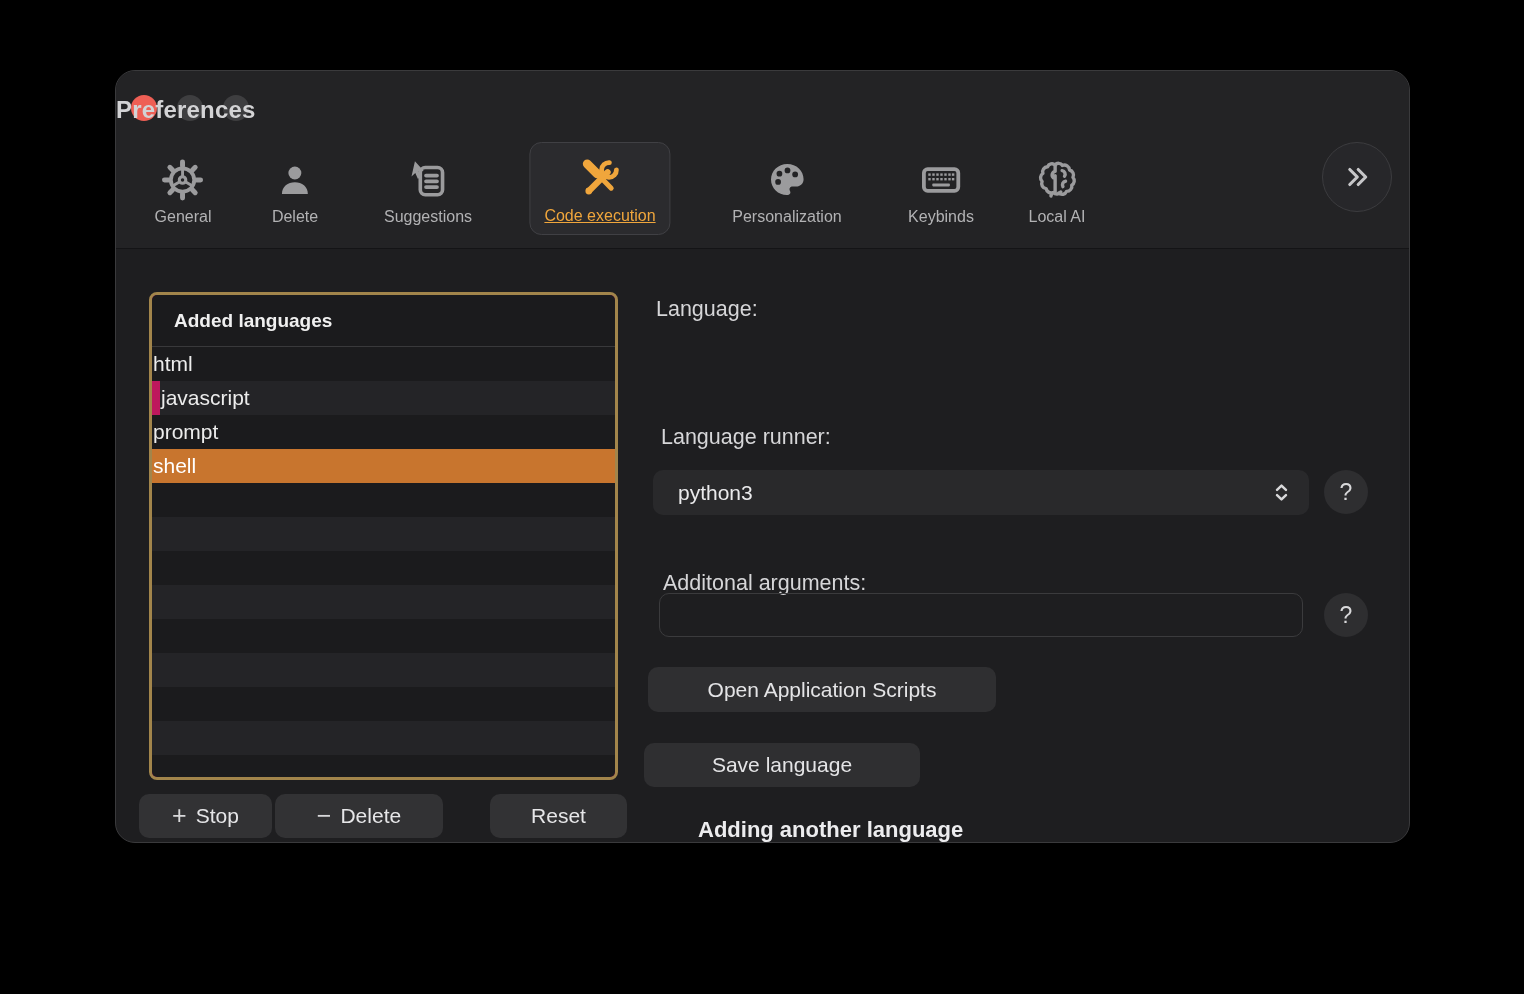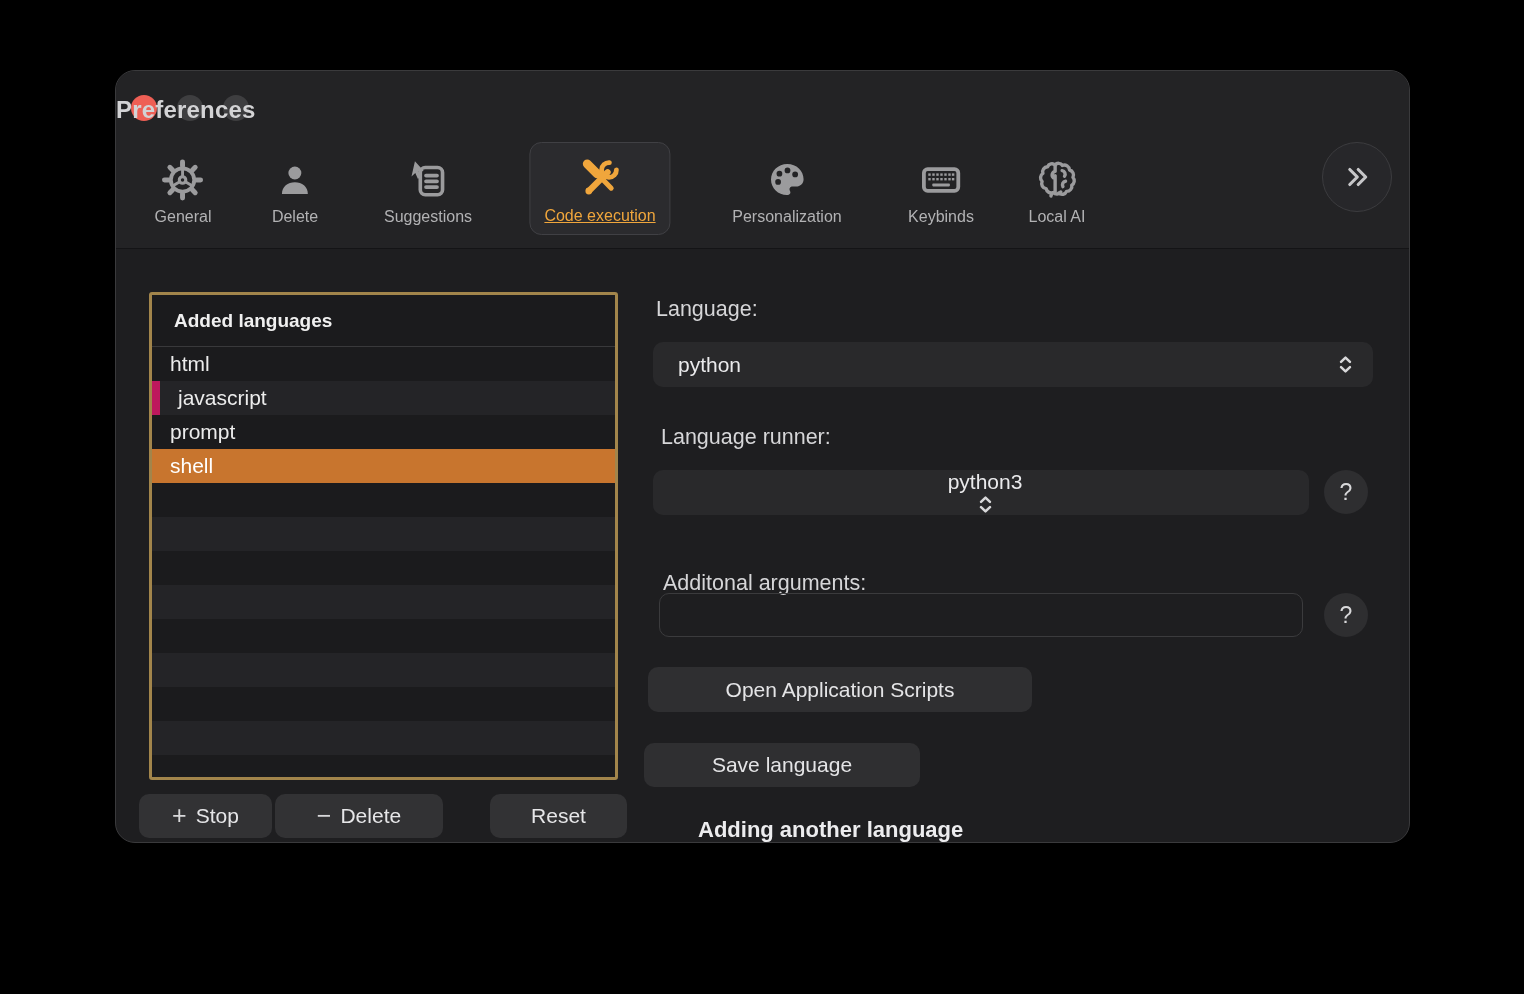--- a/index.html
+++ b/index.html
@@ -40,30 +40,30 @@
   .tab.selected { background:#2b2b2e; border:1px solid #404044; }
   .tab.selected .tlabel { color:#f0a63c;text-decoration:underline; }
   .overflow-btn {
     position:absolute; top:71px; left:1206px; width:70px; height:70px;
     border-radius:50%; background:#27272a; border:1px solid #3c3c3f;
     display:flex; align-items:center; justify-content:center;
   }
   
   .list-panel {
     position:absolute; left:33px; top:221px; width:469px; height:488px;
-    border:3px solid #a2854b; border-radius:3px; background:#be185d;
+    border:3px solid #a2854b; border-radius:8px; background:#be185d;
     overflow:hidden;
   }
   .list-header {
     height:52px; display:flex; align-items:center; padding-left:22px;
     font-size:19px; font-weight:600; color:#f0f0f0;
     border-bottom:1px solid #39393b; background:#1b1b1d;
   }
   .list-row {
-    height:34px; display:flex; align-items:center; padding-left:18px;
+    height:34px; display:flex; align-items:center; padding-left:1px;
     font-size:21px; color:#ececec; white-space:nowrap;
   }
   .list-row.stripe-dark  { background:#1b1b1d; }
   .list-row.stripe-light { background:#242427;margin-left:8px; }
   .list-row.selected { background:#c8752e; color:#ffffff; }
   .list-filler {
     height:294px;
     background:repeating-linear-gradient(180deg,#1b1b1d 0 34px,#242427 34px 68px);
   }
   
@@ -80,39 +80,39 @@
   
   .form-label {
     position:absolute; font-size:21.5px; color:#d6d6d8; white-space:nowrap;
   }
   .select {
     position:absolute; height:45px; background:#29292b; border-radius:10px;
     display:flex; align-items:center; justify-content:space-between;
     padding:0 17px 0 25px; font-size:21px; color:#eaeaec;
   }
   .sel-language { left:537px; top:271px; width:720px; }
-  .sel-runner   { left:537px; top:399px; width:656px;flex-direction:column; }
+  .sel-runner   { left:537px; top:399px; width:656px; }
   .text-input {
     position:absolute; left:543px; top:522px; width:644px; height:44px;
     background:transparent; border:1.5px solid #3b3b3d; border-radius:10px;
     font-family:inherit; font-size:21px; color:#eaeaec; padding:0 16px; outline:none;
   }
   .help-btn {
     position:absolute; width:44px; height:44px; border-radius:50%;
     background:#2e2e30; border:none; color:#d8d8da; font-size:23px;
     font-family:inherit; display:flex; align-items:center; justify-content:center;
   }
   .help-runner { left:1208px; top:399px; }
   .help-args   { left:1208px; top:522px; }
   .push-btn {
     position:absolute; height:45px; background:#2f2f31; border:none;
     border-radius:10px; font-family:inherit; font-size:21px; color:#e4e4e6;
     display:flex; align-items:center; justify-content:center;
   }
-  .btn-scripts { left:532px; top:596px; width:384px; }
+  .btn-scripts { left:532px; top:596px; width:348px; }
   .btn-save    { left:528px; top:672px; width:276px; height:44px; }
   .section-heading {
     position:absolute; left:582px; top:746px; font-size:22px; font-weight:600;
     color:#ececee; white-space:nowrap;
   }
   svg { display:block; }
 </style>
 </head>
 <body>
 
@@ -257,29 +257,20 @@
   </button>
   <button class="act-btn btn-delete">
     <span class="glyph">−</span>
     <span>Delete</span>
   </button>
   <button class="act-btn btn-reset">
     <span>Reset</span>
   </button>
 
   <div class="form-label" style="left:540px; top:226px;">Language:</div>
-  <div class="select sel-language">
-    <span>python</span>
-    <span>
-      <svg width="21" height="21" viewBox="0 0 16 16" fill="none" stroke="#d8d8da" stroke-width="1.9" stroke-linecap="round" stroke-linejoin="round">
-        <path d="M4.6 6L8 2.8 11.4 6"></path>
-          <path d="M4.6 10L8 13.2 11.4 10"></path>
-      </svg>
-    </span>
-  </div>
 
   <div class="form-label" style="left:545px; top:354px;">Language runner:</div>
   <div class="select sel-runner">
     <span>python3</span>
     <span>
       <svg width="21" height="21" viewBox="0 0 16 16" fill="none" stroke="#d8d8da" stroke-width="1.9" stroke-linecap="round" stroke-linejoin="round">
         <path d="M4.6 6L8 2.8 11.4 6"></path>
           <path d="M4.6 10L8 13.2 11.4 10"></path>
       </svg>
     </span>

